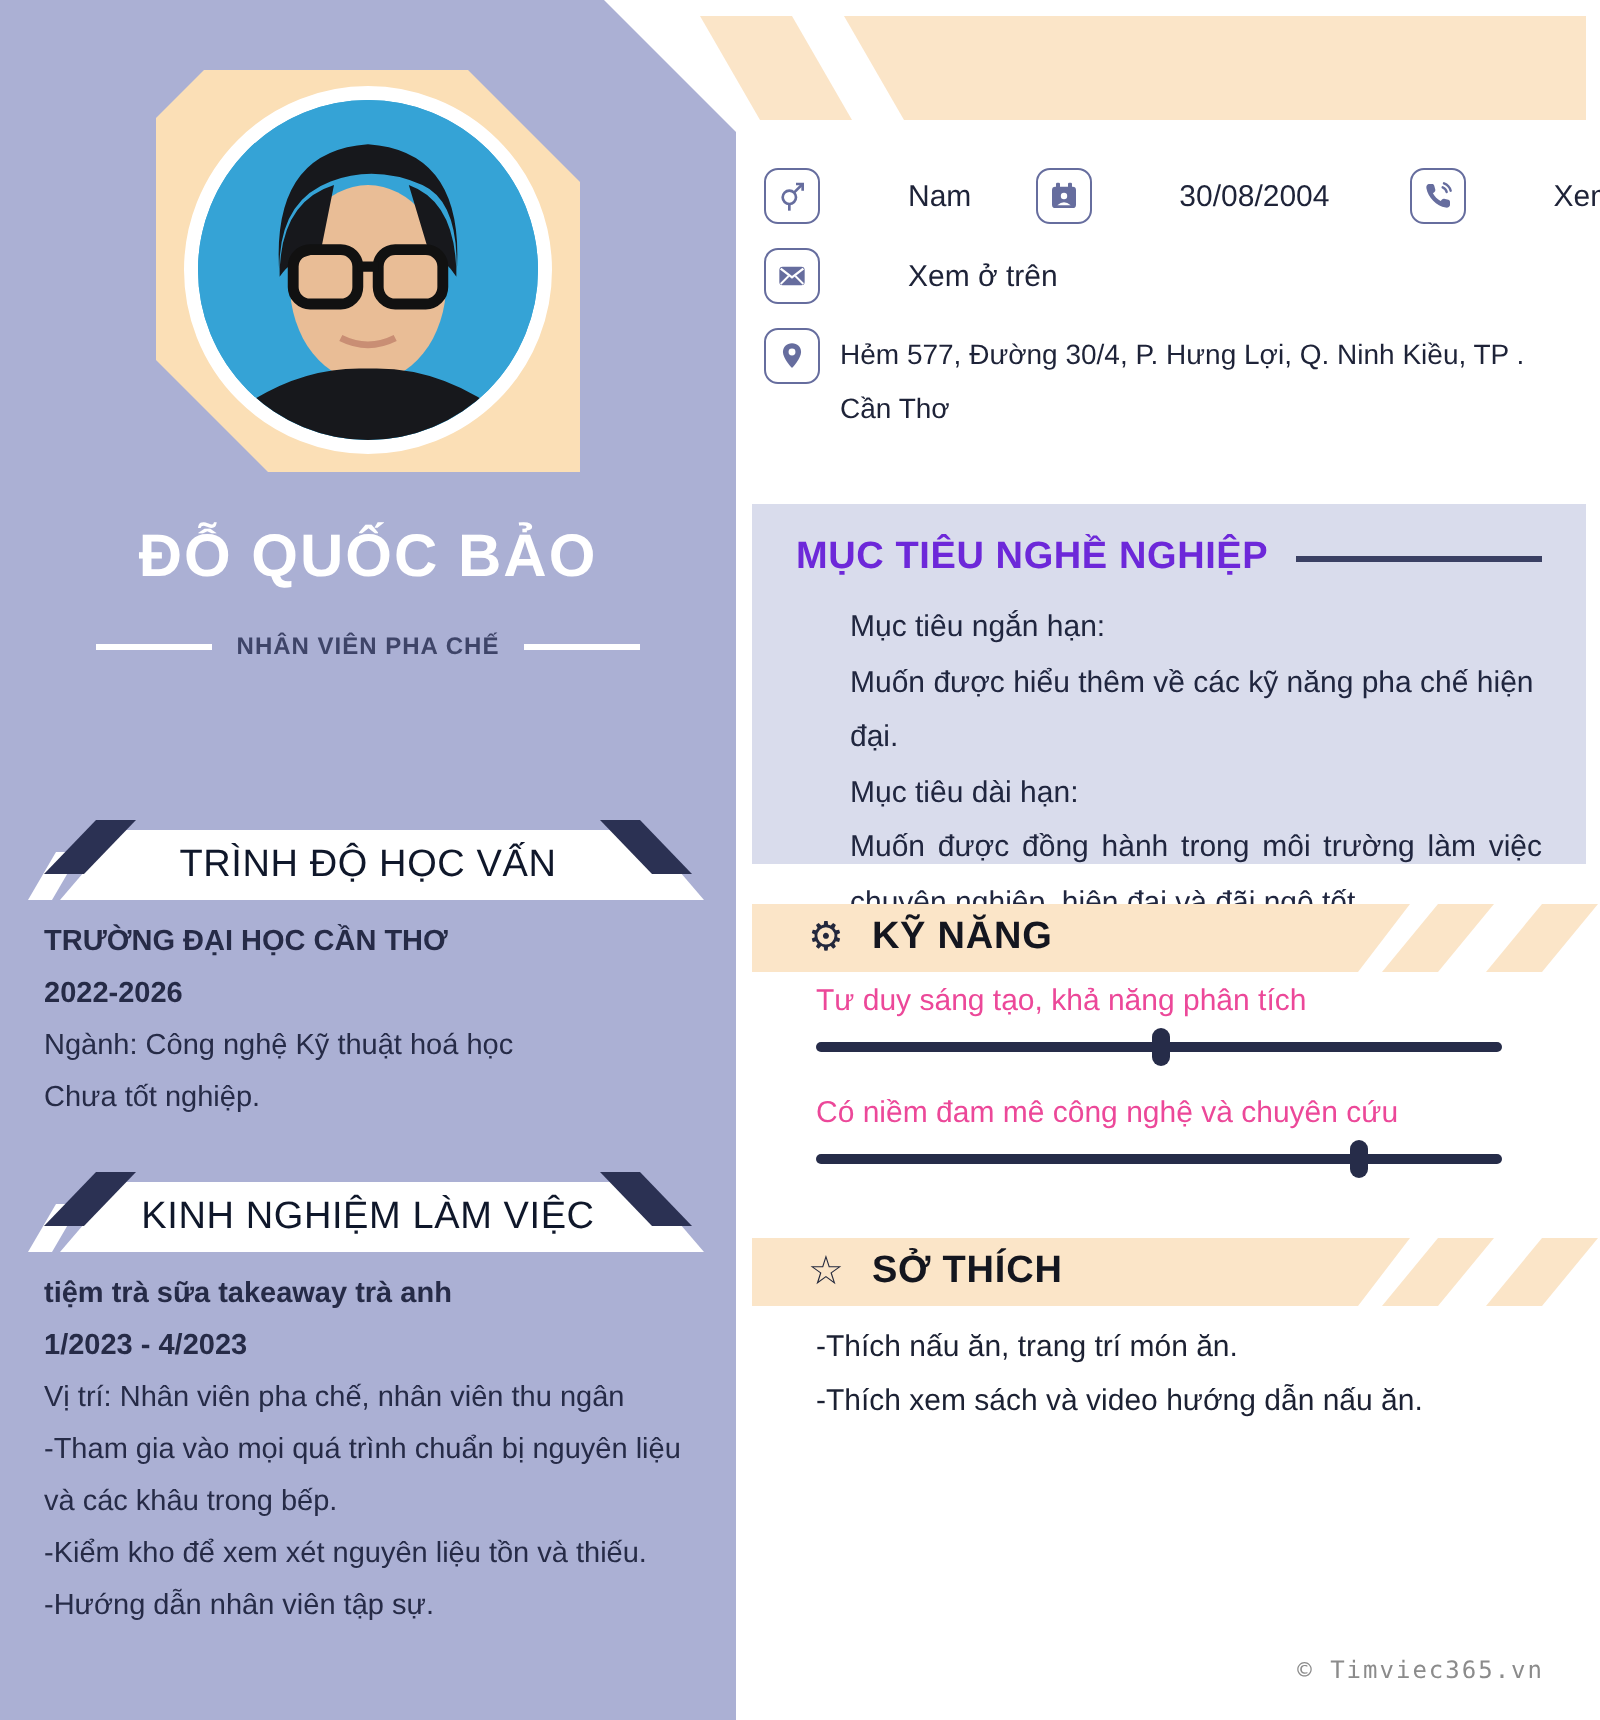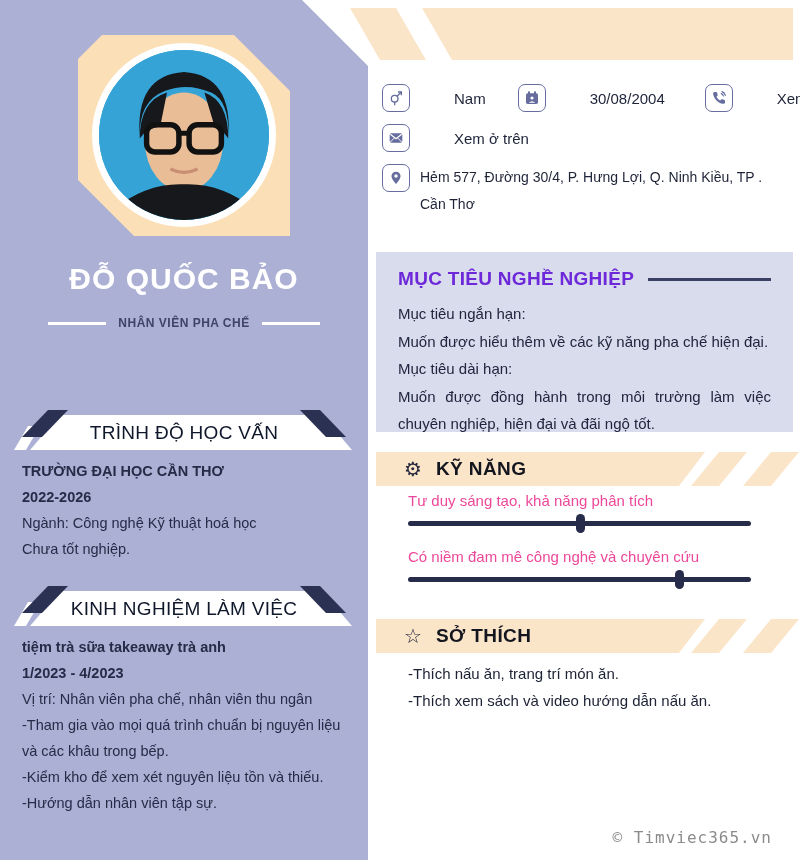--- a/index.html
+++ b/index.html
@@ -52,21 +52,21 @@
   .c-icon svg{display:block;}
   .c-label{margin-left:10px;white-space:nowrap;}
   .c-addr{display:flex;align-items:flex-start;}
   .addr-lines{margin-left:10px;line-height:27px;font-size:14px;white-space:nowrap;}
 
   .objective{position:absolute;left:376px;top:252px;width:417px;height:180px;background:#d9dcec;box-sizing:border-box;
              padding:16px 22px 0 22px;}
   .obj-head{display:flex;align-items:center;}
   .obj-title{color:#6d28d9;font-size:19px;font-weight:bold;letter-spacing:.3px;white-space:nowrap;}
   .obj-rule{flex:1;height:3px;background:#3a4063;margin-left:14px;}
-  .obj-body{margin-top:10px;color:#20263f;font-size:15px;line-height:27.5px;}
+  .obj-body{margin-top:10px;color:#20263f;font-size:15px;line-height:27.5px;margin-left:27px;}
   .obj-body .just{text-align:justify;}
 
   .peach-banner{position:absolute;left:376px;width:417px;height:34px;}
   .pb-band{position:absolute;left:0;top:0;bottom:0;right:88px;background:#fbe5c8;
            clip-path:polygon(0 0,100% 0,calc(100% - 26px) 100%,0 100%);}
   .pb-s1{position:absolute;right:46px;top:0;bottom:0;width:56px;background:#fbe5c8;
            clip-path:polygon(28px 0,56px 0,28px 100%,0 100%);}
   .pb-s2{position:absolute;right:-6px;top:0;bottom:0;width:56px;background:#fbe5c8;
            clip-path:polygon(28px 0,56px 0,28px 100%,0 100%);}
   .pb-content{position:absolute;left:28px;top:0;bottom:0;display:flex;align-items:center;gap:14px;}
@@ -74,21 +74,21 @@
   .pb-title{color:#14161f;font-size:19px;font-weight:bold;letter-spacing:.4px;}
 
   .skills{position:absolute;left:408px;top:492px;width:343px;color:#ec4899;font-size:15px;}
   .skill-label{margin-bottom:12px;}
   .skill-track{position:relative;height:5px;background:#262c49;border-radius:3px;margin-bottom:22px;}
   .skill-thumb{position:absolute;top:-7px;width:9px;height:19px;border-radius:5px;background:#262c49;}
 
   .hobbies{position:absolute;left:408px;top:660px;width:370px;color:#1c2133;font-size:15px;line-height:27px;}
 
   .copyright{position:absolute;right:28px;top:828px;color:#8b8b8b;font-family:"DejaVu Sans Mono","Liberation Mono",monospace;
-             font-size:16px;letter-spacing:1px;}
+             font-size:12px;letter-spacing:1px;}
 </style>
 </head>
 <body>
 
 <div class="page">
 
   <div class="sidebar">
 
     <div class="photo-frame">
       <div class="photo-ring">

